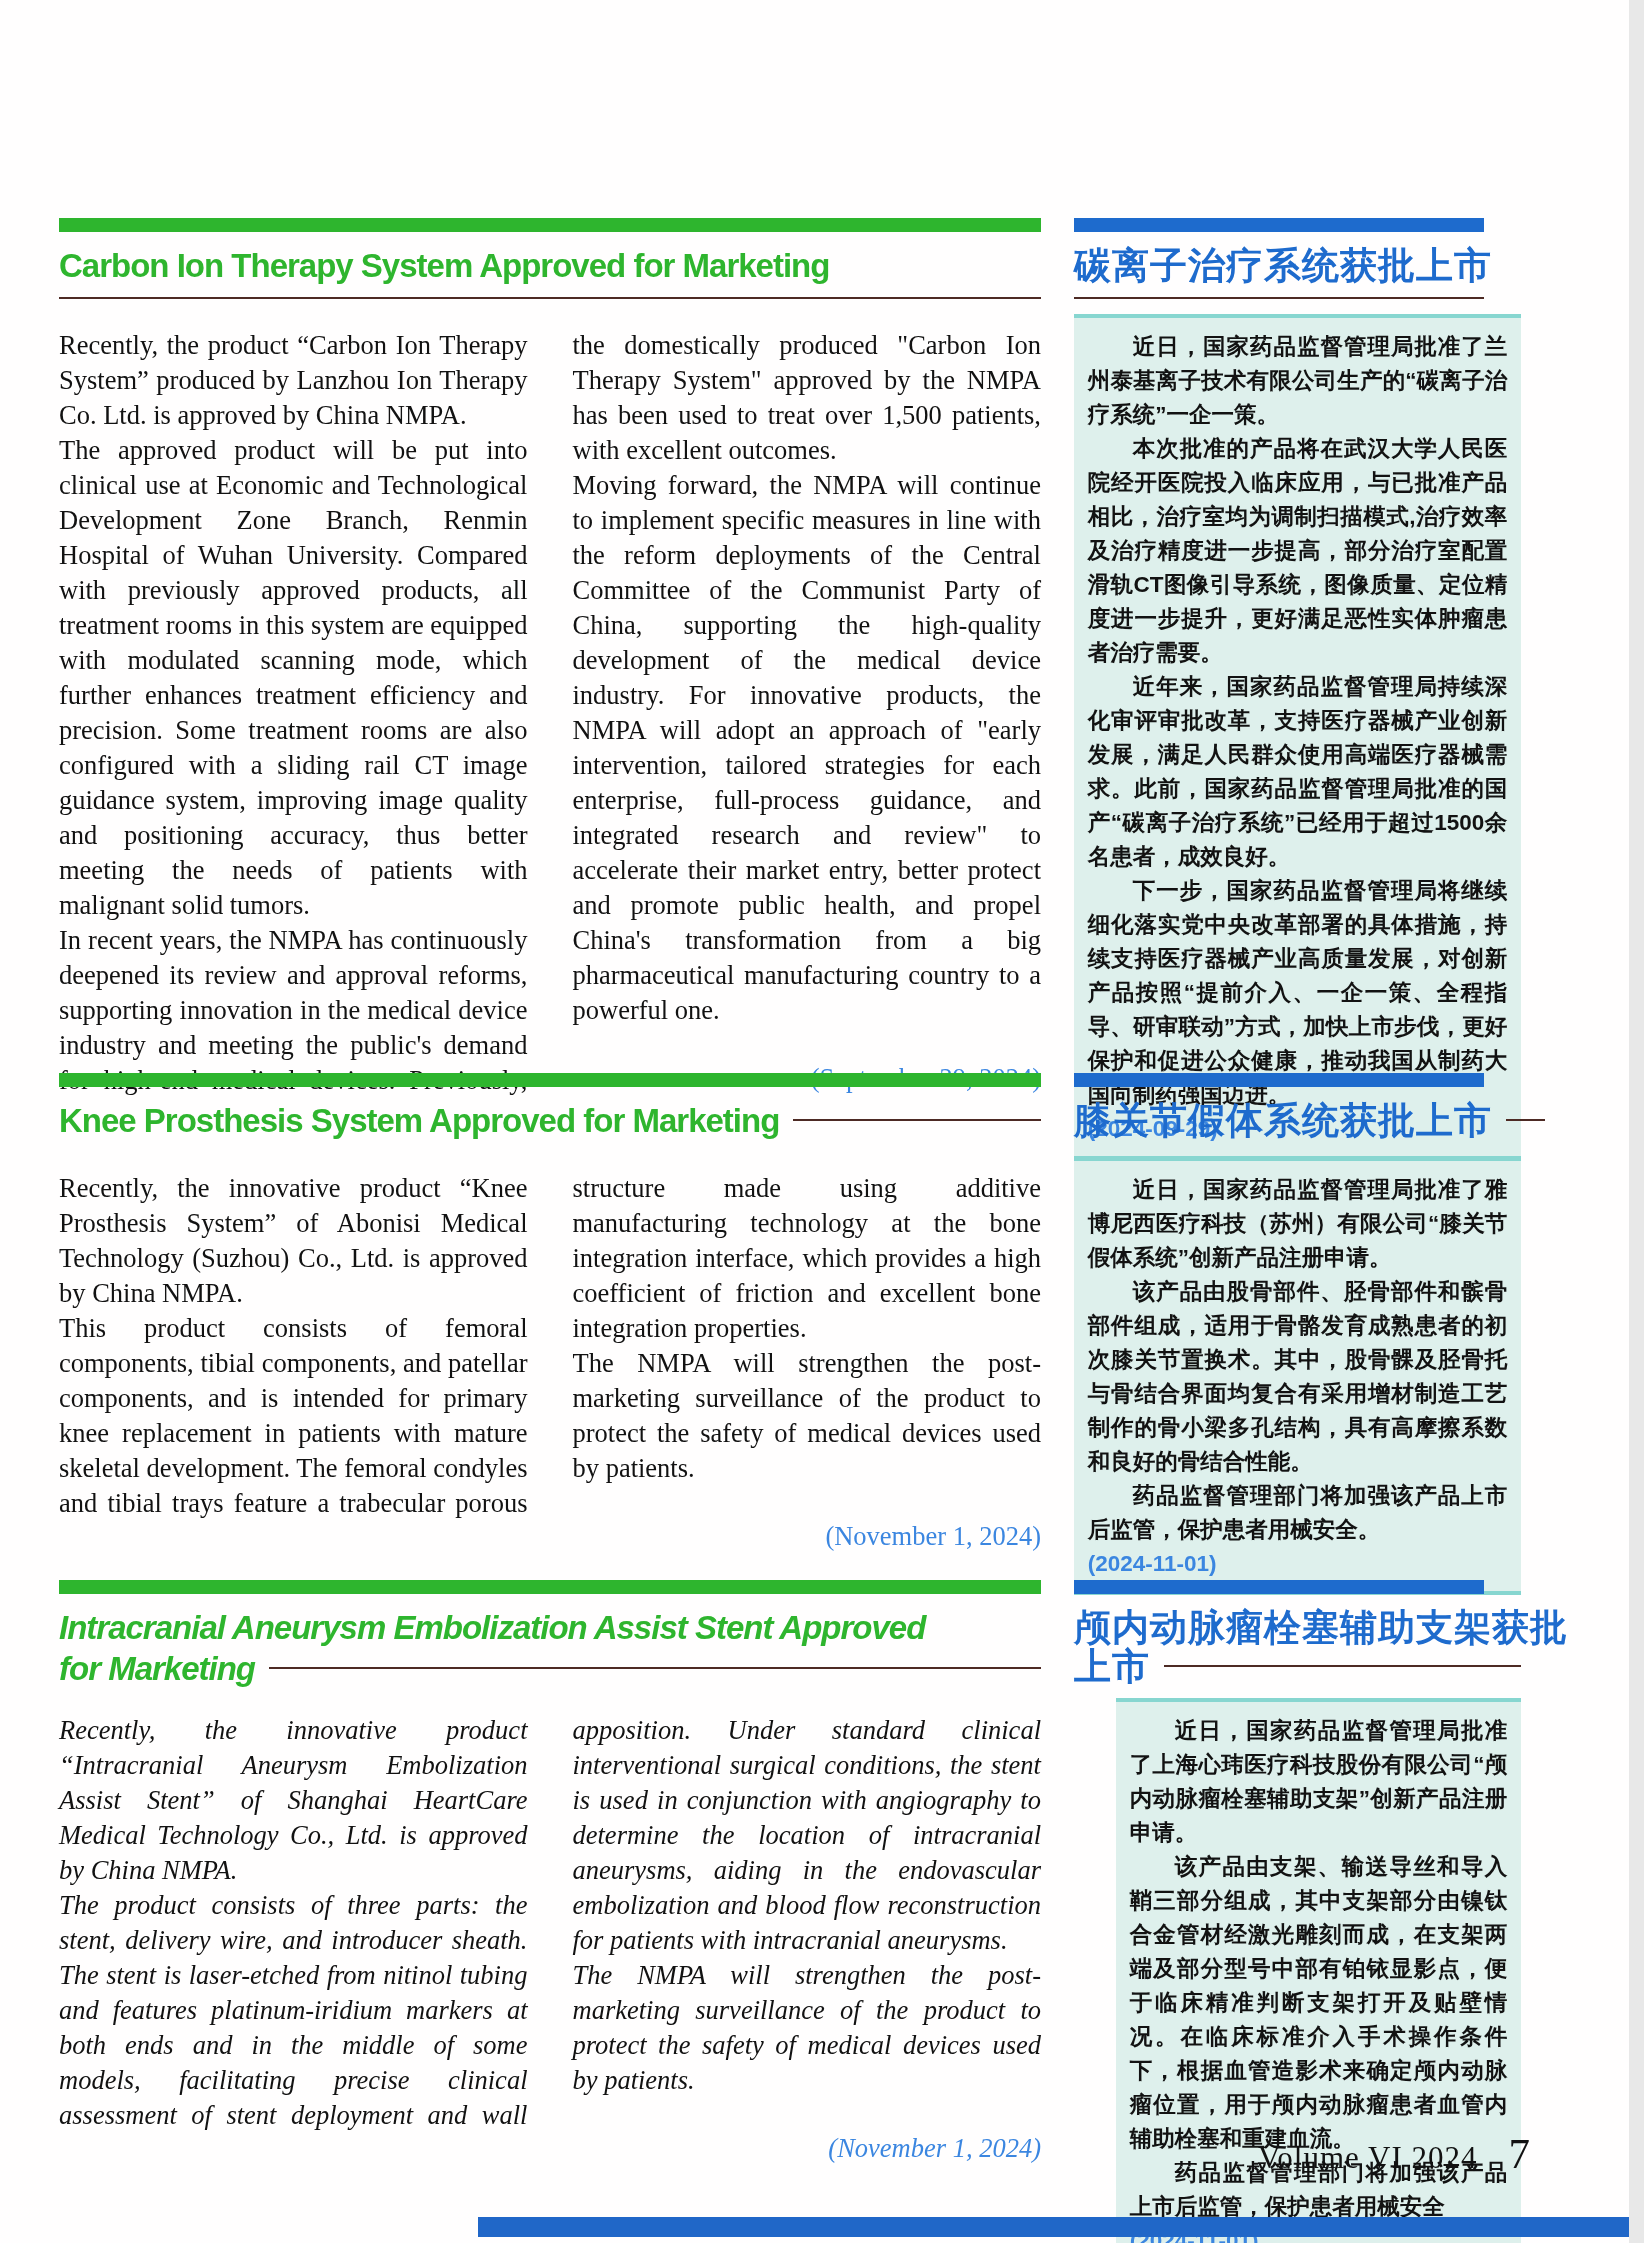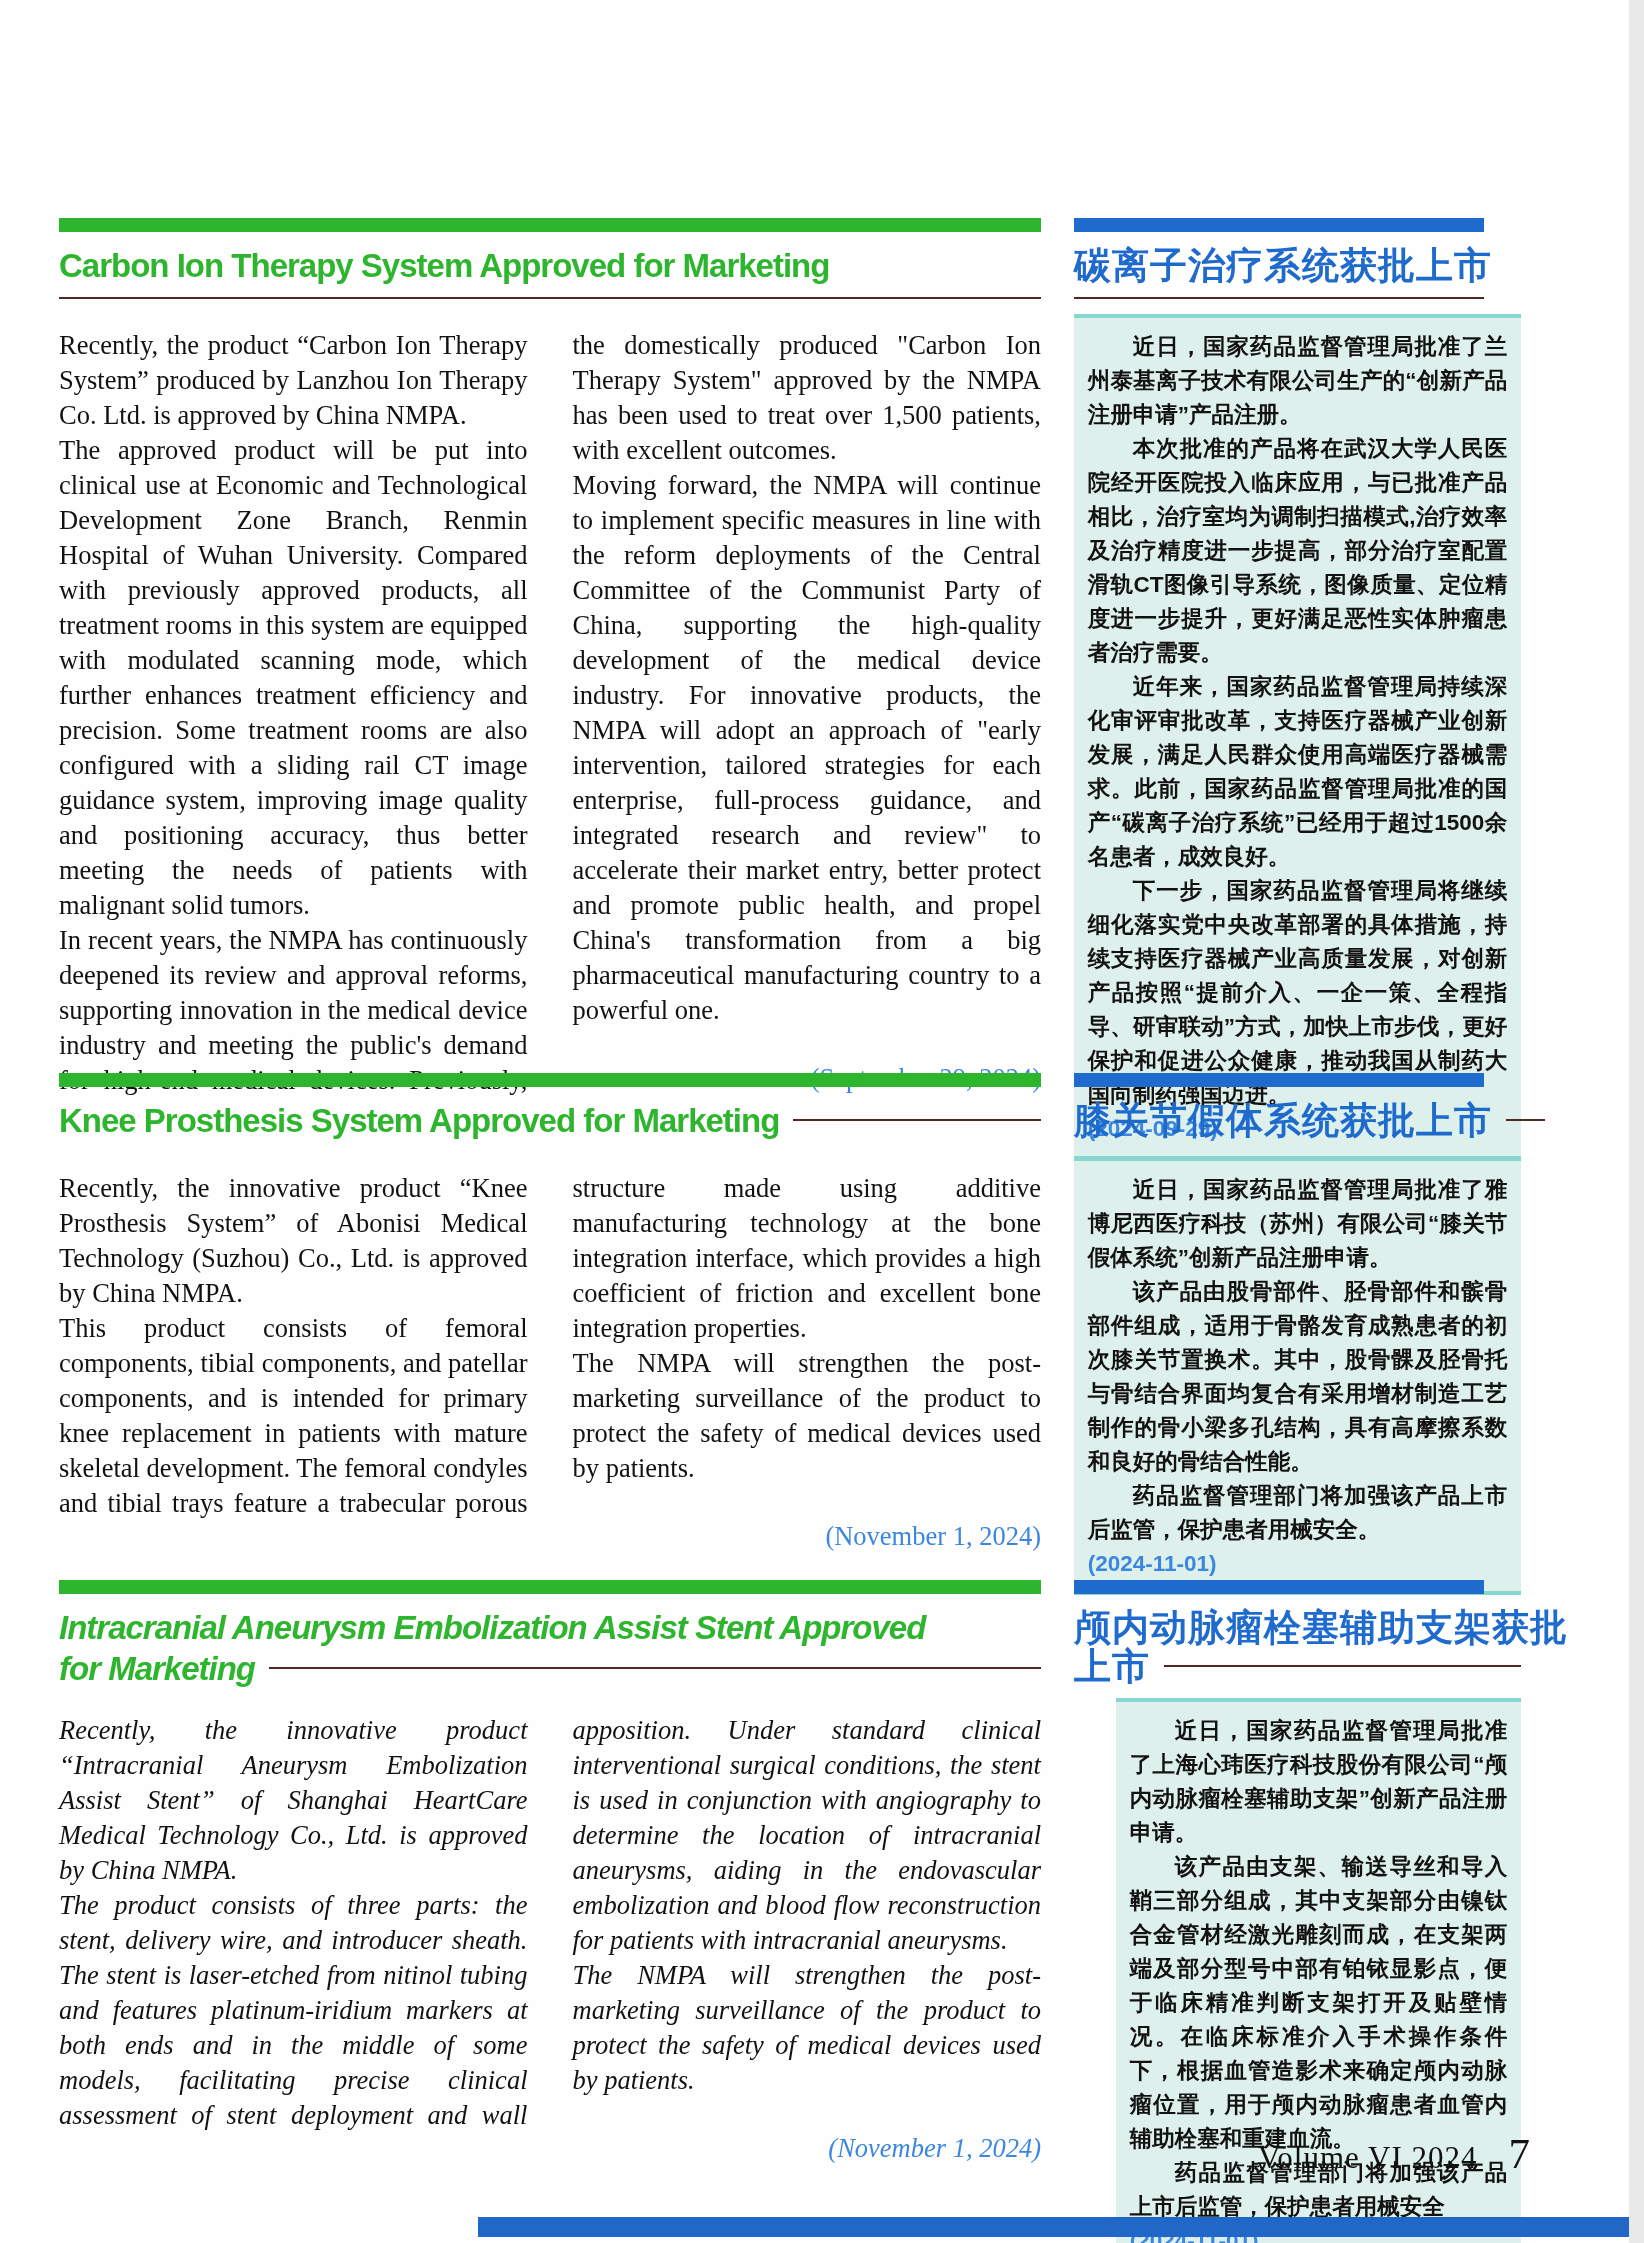--- a/index.html
+++ b/index.html
@@ -87,21 +87,21 @@
     </div>
   </div>
 
   <div class="art zh-col" style="top:218px;">
     <div class="dbar dbar-blue"></div>
     <div class="title-row zh-title">
       <span class="ttext">碳离子治疗系统获批上市</span>
     </div>
     <div class="rule"></div>
     <div class="zbox">
-      <p>近日，国家药品监督管理局批准了兰州泰基离子技术有限公司生产的“创新产品注册申请”产品注册。</p>
+      <p>近日，国家药品监督管理局批准了兰州泰基离子技术有限公司生产的“碳离子治疗系统”一企一策。</p>
       <p>本次批准的产品将在武汉大学人民医院经开医院投入临床应用，与已批准产品相比，治疗室均为调制扫描模式,治疗效率及治疗精度进一步提高，部分治疗室配置滑轨CT图像引导系统，图像质量、定位精度进一步提升，更好满足恶性实体肿瘤患者治疗需要。</p>
       <p>近年来，国家药品监督管理局持续深化审评审批改革，支持医疗器械产业创新发展，满足人民群众使用高端医疗器械需求。此前，国家药品监督管理局批准的国产“碳离子治疗系统”已经用于超过1500余名患者，成效良好。</p>
       <p>下一步，国家药品监督管理局将继续细化落实党中央改革部署的具体措施，持续支持医疗器械产业高质量发展，对创新产品按照“提前介入、一企一策、全程指导、研审联动”方式，加快上市步伐，更好保护和促进公众健康，推动我国从制药大国向制药强国迈进。</p>
       <p class="date-zh">(2024-09-29)</p>
     </div>
   </div>
 
   <div class="art en-col" style="top:1073px;">
     <div class="dbar dbar-green"></div>
     <div class="title-row en-title">

